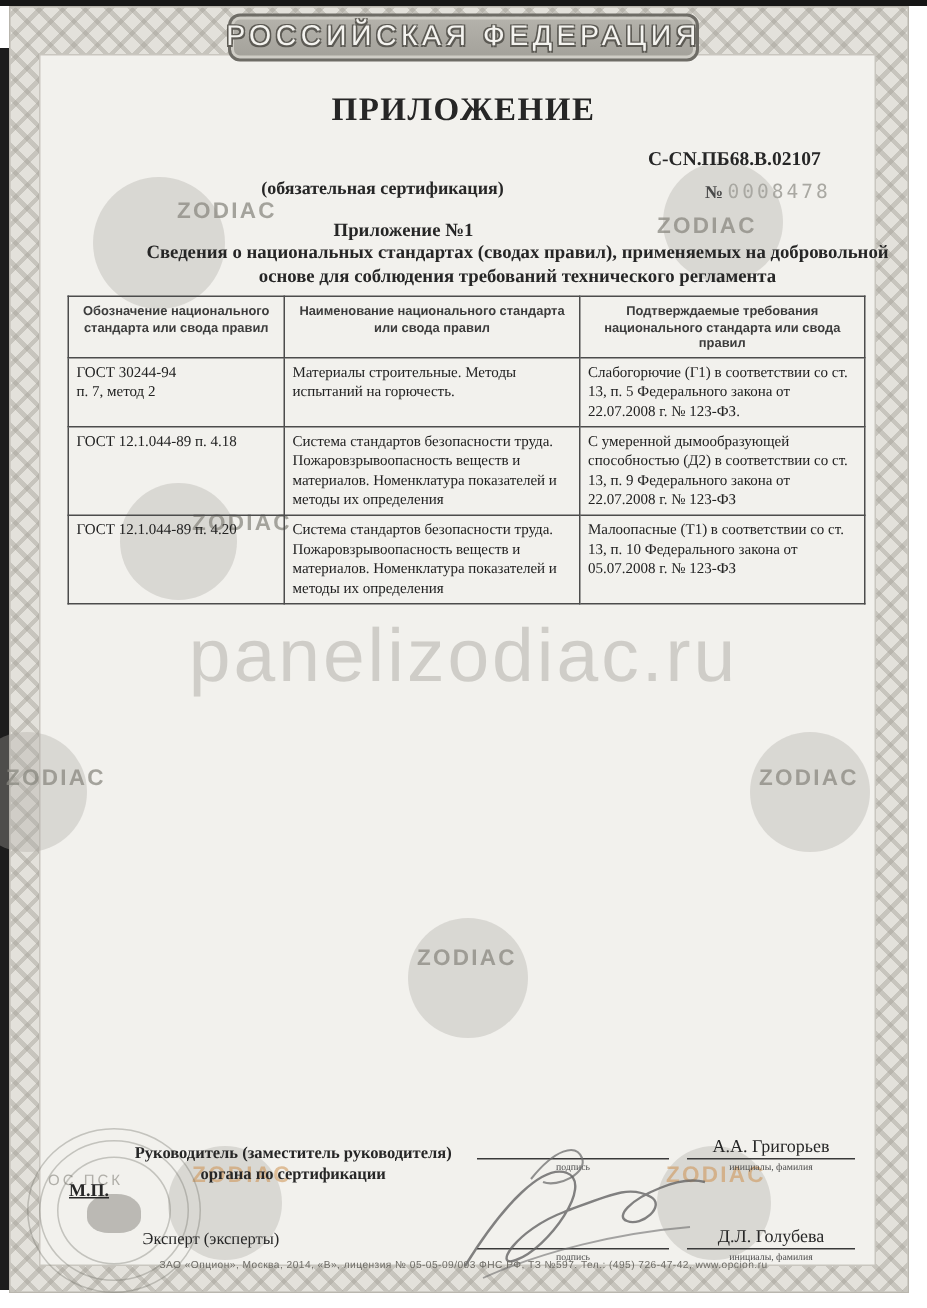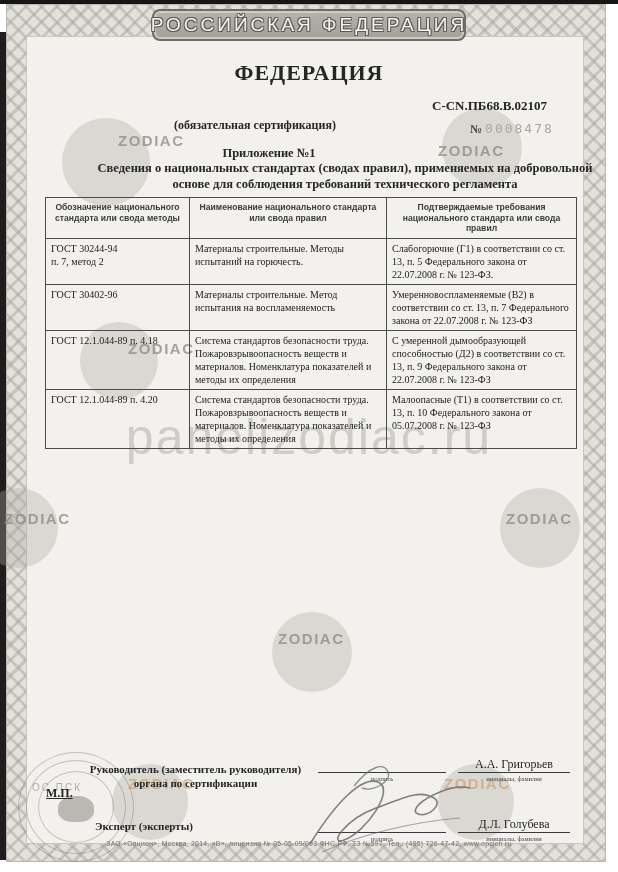--- a/index.html
+++ b/index.html
@@ -83,21 +83,21 @@
   .r2 { left:8px; top:8px; width:100px; height:94px; border-style:dotted; }
   .r3 { left:20px; top:19px; width:76px; height:72px; }
   .stamp .stamp-core { position:absolute; left:40px; top:44px; width:36px; height:26px;
     background:rgba(120,118,110,.45); border-radius:45% 45% 40% 40%; }
   .stamp .stamp-text { position:absolute; left:14px; top:30px; width:90px; 
     font-family:"Liberation Sans", sans-serif; font-size:10px; letter-spacing:2px;
     color:rgba(110,108,100,.5); }
 
   .role-head { position:absolute; left:88px; top:762px; width:215px; text-align:center;
     font-size:11px; font-weight:bold; line-height:1.3; }
-  .role-expert { position:absolute; left:95px; top:820px; font-size:11px; font-weight:bold; }
+  .role-expert { position:absolute; left:95px; top:820px; font-size:11px; font-weight:normal; }
 
   .sig-line { position:absolute; border-bottom:1px solid #3a3a3a; }
   .sl1 { left:318px; top:772px; width:128px; }
   .sl2 { left:318px; top:832px; width:128px; }
   .nl1 { left:458px; top:772px; width:112px; }
   .nl2 { left:458px; top:832px; width:112px; }
   .caption { position:absolute; font-size:6.5px; color:#4a4a4a; text-align:center; }
   .cap-sig1 { left:318px; top:775px; width:128px; }
   .cap-sig2 { left:318px; top:835px; width:128px; }
   .cap-nm1 { left:458px; top:775px; width:112px; }
@@ -137,55 +137,50 @@
   <div class="wm-zodiac" style="left:278px; top:630px;">ZODIAC</div>
   <div class="wm-zodiac tint" style="left:128px; top:775px;">ZODIAC</div>
   <div class="wm-zodiac tint" style="left:444px; top:775px;">ZODIAC</div>
 
   <div class="wm-site">panelizodiac.ru</div>
 
   <div class="banner">
     <span>РОССИЙСКАЯ ФЕДЕРАЦИЯ</span>
   </div>
 
-  <div class="doc-title ink">ФЕДЕРАЦИЯ</div>
+  <div class="doc-title ink">ПРИЛОЖЕНИЕ</div>
   <div class="cert-number ink">С-CN.ПБ68.В.02107</div>
   <div class="cert-kind ink">(обязательная сертификация)</div>
   <div class="blank-no">
     <span>№</span>
     <span class="digits">0008478</span>
   </div>
 
   <div class="annex-title ink">Приложение №1</div>
   <div class="annex-desc ink">Сведения о национальных стандартах (сводах правил), применяемых на добровольной основе для соблюдения требований технического регламента</div>
 
   <table class="std">
     <colgroup>
         <col class="c1">
         <col class="c2">
         <col class="c3">
       </colgroup>
     <thead>
       <tr>
-        <th>Обозначение национального стандарта или свода методы</th>
+        <th>Обозначение национального стандарта или свода правил</th>
         <th>Наименование национального стандарта или свода правил</th>
         <th>Подтверждаемые требования национального стандарта или свода правил</th>
       </tr>
     </thead>
     <tbody>
       <tr>
         <td>ГОСТ 30244-94
 п. 7, метод 2</td>
         <td>Материалы строительные. Методы испытаний на горючесть.</td>
         <td>Слабогорючие (Г1) в соответствии со ст. 13, п. 5 Федерального закона от 22.07.2008 г. № 123-ФЗ.</td>
-      </tr>
-      <tr>
-        <td>ГОСТ 30402-96</td>
-        <td>Материалы строительные. Метод испытания на воспламеняемость</td>
-        <td>Умеренновоспламеняемые (В2) в соответствии со ст. 13, п. 7 Федерального закона от 22.07.2008 г. № 123-ФЗ</td>
       </tr>
       <tr>
         <td>ГОСТ 12.1.044-89 п. 4.18</td>
         <td>Система стандартов безопасности труда. Пожаровзрывоопасность веществ и материалов. Номенклатура показателей и методы их определения</td>
         <td>С умеренной дымообразующей способностью (Д2) в соответствии со ст. 13, п. 9 Федерального закона от 22.07.2008 г. № 123-ФЗ</td>
       </tr>
       <tr>
         <td>ГОСТ 12.1.044-89 п. 4.20</td>
         <td>Система стандартов безопасности труда. Пожаровзрывоопасность веществ и материалов. Номенклатура показателей и методы их определения</td>
         <td>Малоопасные (Т1) в соответствии со ст. 13, п. 10 Федерального закона от 05.07.2008 г. № 123-ФЗ</td>

